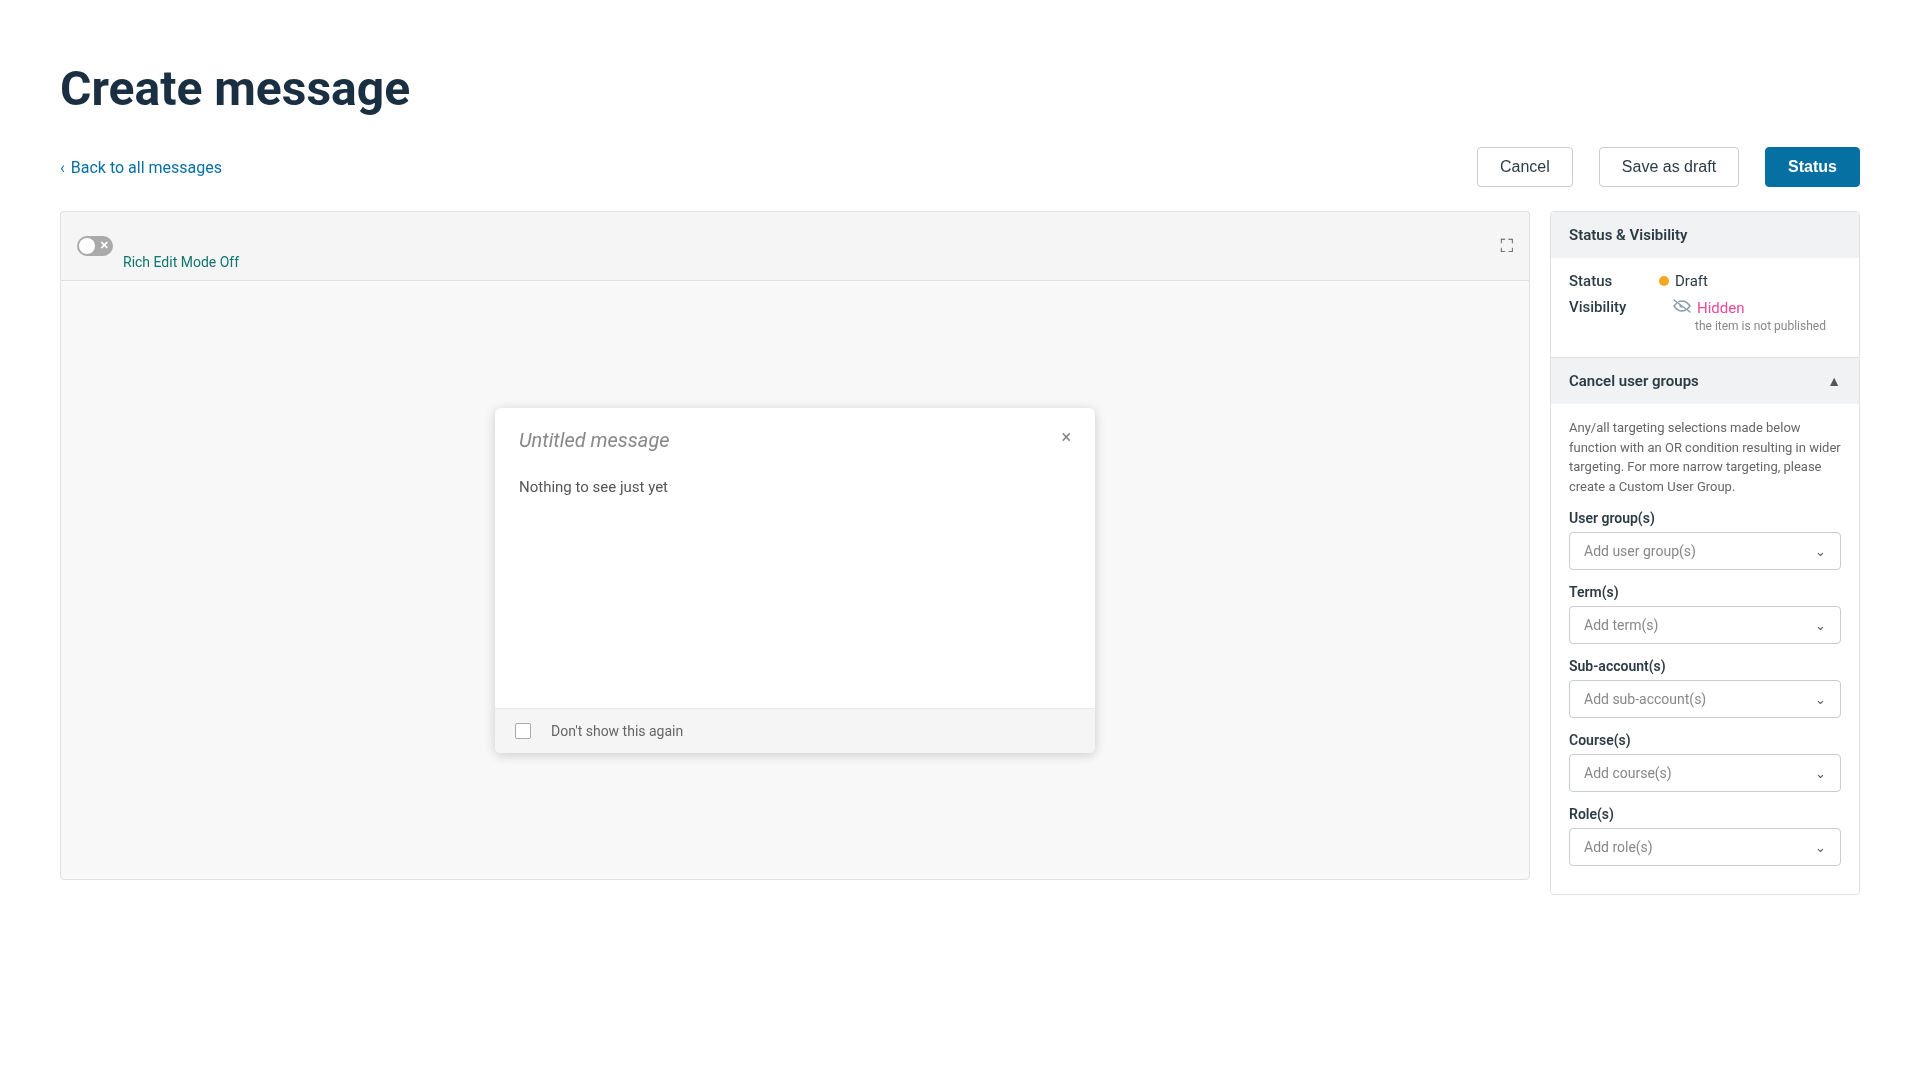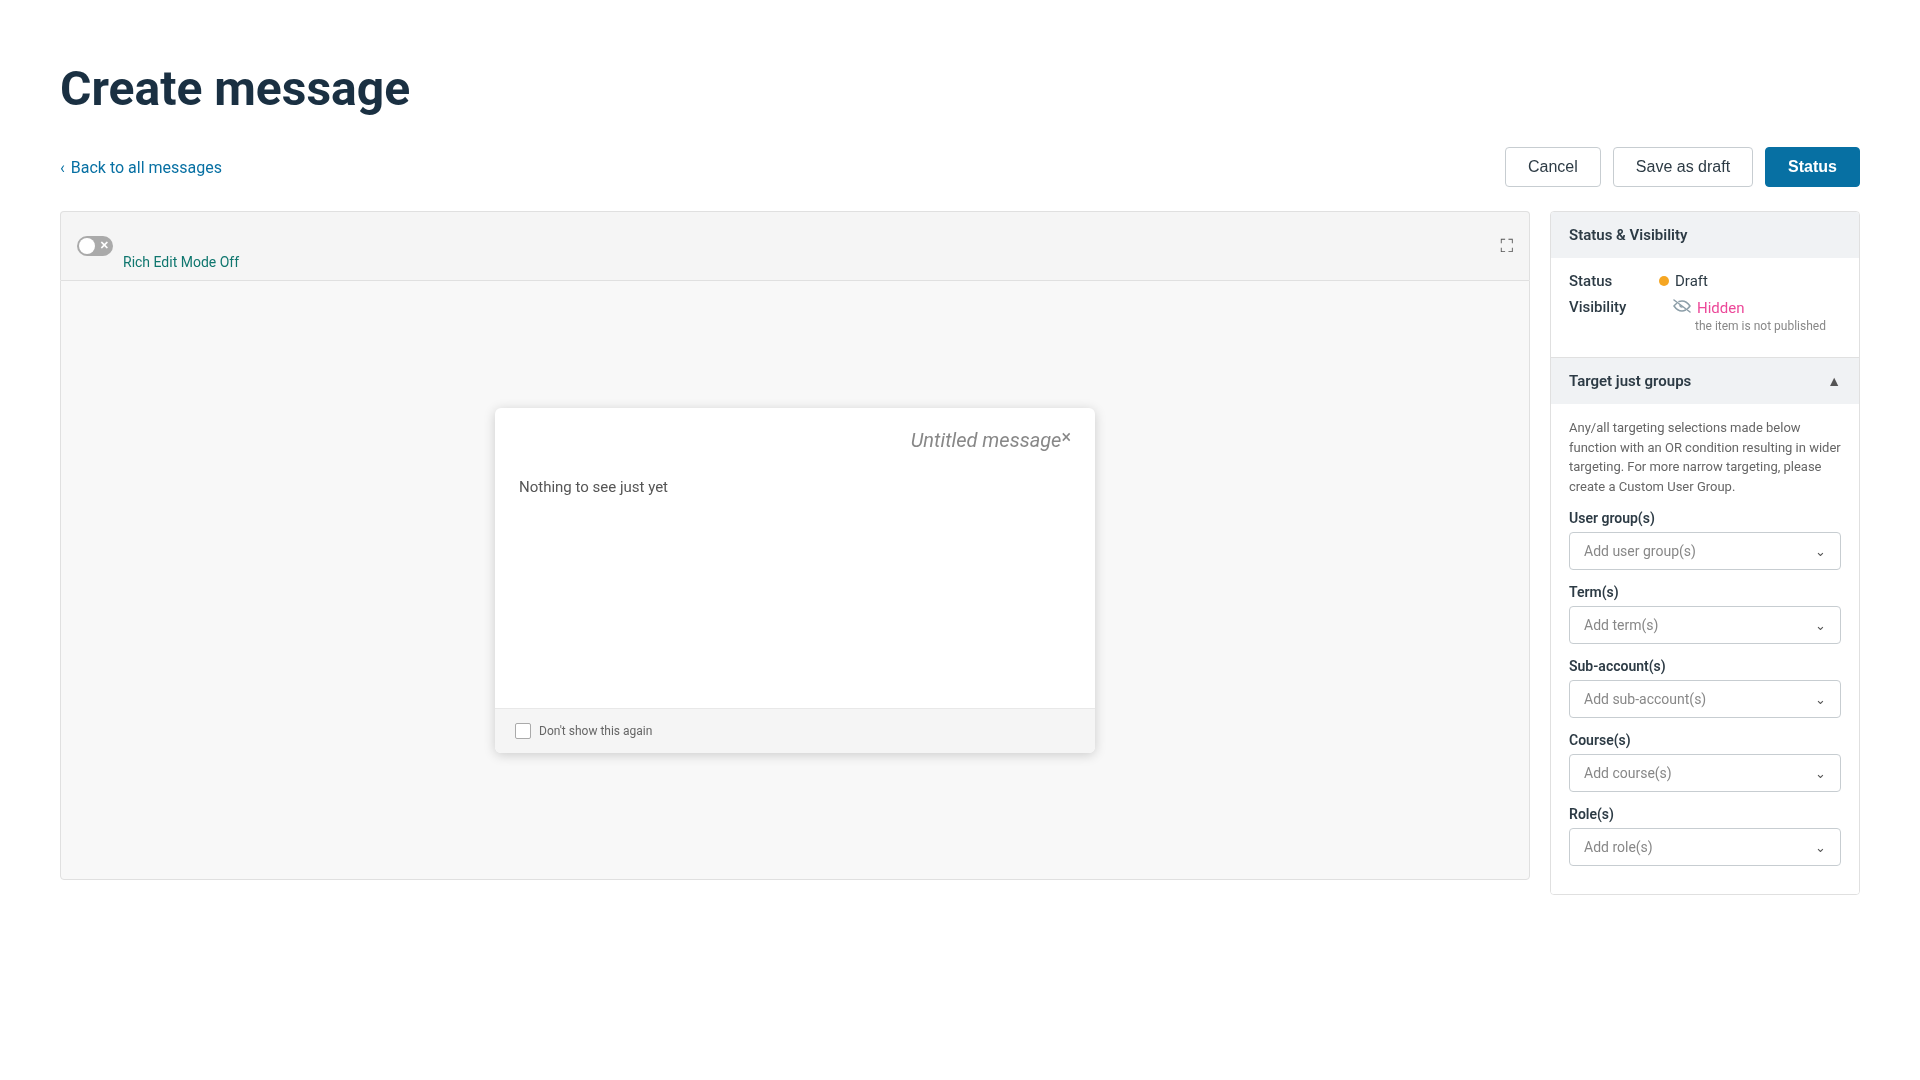--- a/index.html
+++ b/index.html
@@ -34,21 +34,21 @@
       font-size: 16px;
       cursor: pointer;
       text-decoration: none;
     }
     .back-chevron {
       font-size: 16px;
       color: #0770a3;
     }
     .action-buttons {
       display: flex;
-      gap: 12px;
+      gap: 26px;
       align-items: center;
     }
     .btn {
       padding: 10px 22px;
       font-size: 16px;
       border-radius: 4px;
       cursor: pointer;
       font-weight: 500;
       border: 1px solid;
     }
@@ -148,21 +148,21 @@
       box-shadow: 0 2px 12px rgba(0,0,0,0.18);
       width: 600px;
       min-height: 340px;
       position: relative;
       padding: 0;
     }
     .card-header {
       padding: 20px 24px 16px 24px;
       display: flex;
       align-items: flex-start;
-      justify-content: flex-end;
+      justify-content: space-between;
       border-bottom: none;
     }
     .card-title {
       font-size: 20px;
       color: #888;
       font-style: italic;
       font-weight: 400;
     }
     .card-close {
       font-size: 18px;
@@ -189,22 +189,23 @@
       width: 16px;
       height: 16px;
       border: 1px solid #aaa;
       background: white;
       cursor: pointer;
       appearance: none;
       -webkit-appearance: none;
       border-radius: 2px;
     }
     .dont-show-label {
-      font-size: 12px;
+      font-size: 14px;
       color: #666;
+      margin-left: 12px;
     }
     .sidebar-header {
       background: #f0f2f4;
       padding: 14px 18px;
       font-size: 15px;
       font-weight: 600;
       color: #2d3b45;
       display: flex;
       align-items: center;
       justify-content: space-between;
@@ -415,21 +416,21 @@
                 </svg>
               </span>
               <span class="vis-text">Hidden</span>
             </div>
             <span class="vis-sub">the item is not published</span>
           </div>
         </div>
       </div>
 
       <div class="target-header">
-        <span>Target just groups</span>
+        <span>Cancel user groups</span>
         <span class="collapse-icon">▲</span>
       </div>
 
       <div class="target-body">
         <p class="target-description">Any/all targeting selections made below function with an OR condition resulting in wider targeting. For more narrow targeting, please create a Custom User Group.</p>
 
         <div class="field-group">
           <div class="field-label">User group(s)</div>
           <div class="dropdown-field">
             <span>Add user group(s)</span>

